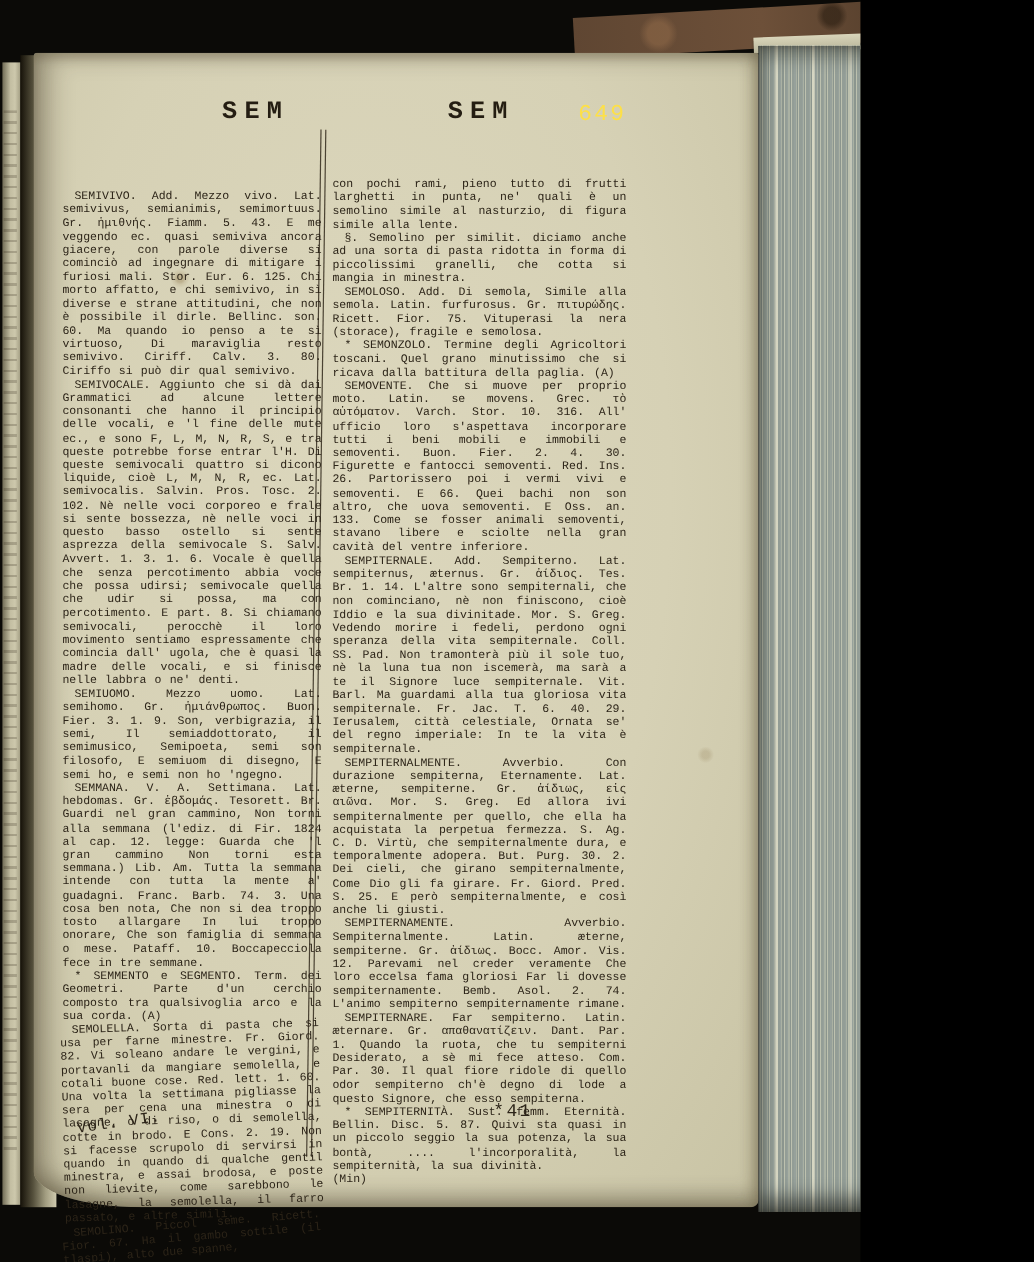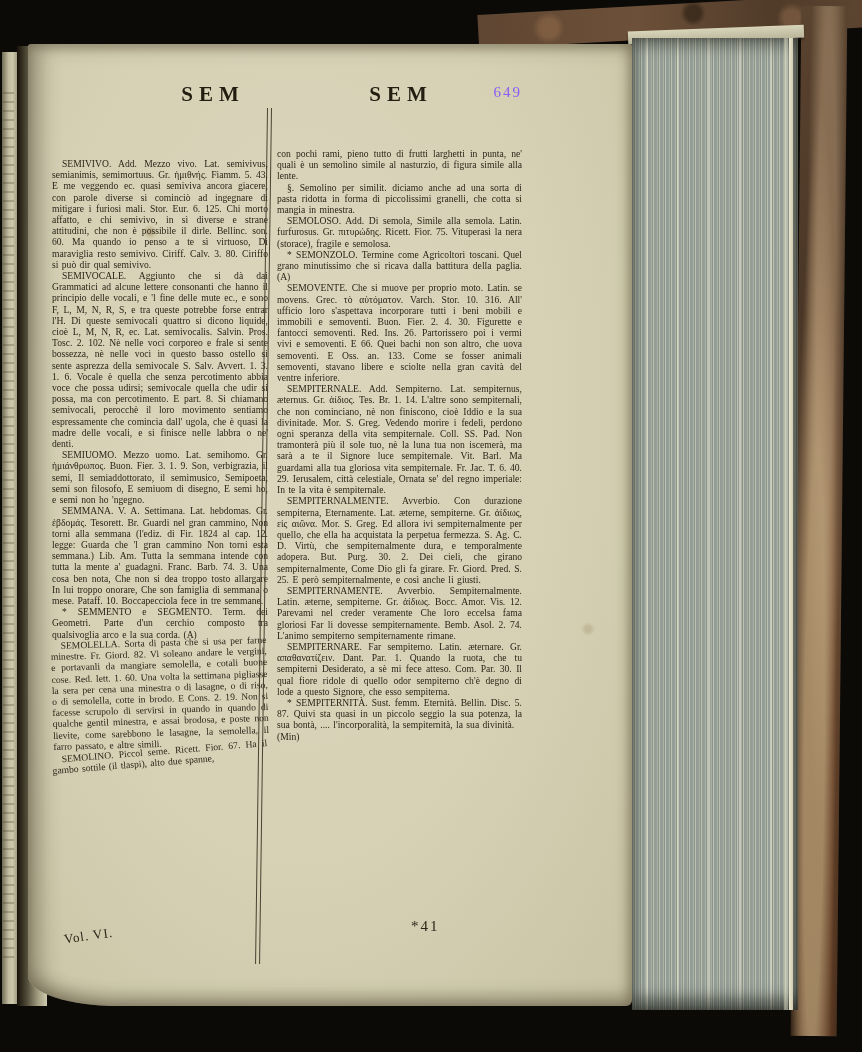--- a/index.html
+++ b/index.html
@@ -1,18 +1,18 @@
 <!DOCTYPE html>
 <html><head>
 <meta charset="utf-8">
 <style>
   html,body { margin:0; padding:0; background:#000; }
   .stage {
-    position:relative; width:862px; height:1052px; overflow:hidden;
-    background:#0b0a07; font-family:Liberation Serif, serif;
+    position:relative; width:717px; height:1052px; overflow:hidden;
+    background:#0b0a07; font-family:Liberation Mono, monospace;
   }
   
   .facing-page {
     position:absolute; left:2px; top:52px; width:15px; height:952px;
     background:linear-gradient(90deg,#716c56 0%,#c3bea2 45%,#cdc8ac 70%,#a39e83 100%);
   }
   .facing-page .ghost-text {
     position:absolute; left:1px; top:40px; width:11px; height:870px; opacity:.45;
     background:repeating-linear-gradient(180deg, rgba(55,45,30,.55) 0 2px, transparent 2px 9px);
   }
@@ -74,21 +74,21 @@
   }
   
   .running-head {
     position:absolute; top:82px; color:#241d12; font-size:21px; font-weight:bold;
     letter-spacing:6px; text-align:center; width:130px;
   }
   .rh-left { left:148px; }
   .rh-right { left:336px; }
   .folio {
     position:absolute; top:84px; left:462px; width:60px; text-align:right;
-    color:#8b5cf6; font-size:15px; letter-spacing:2px;
+    color:#fde047; font-size:19px; letter-spacing:2px;
   }
   .column {
     position:absolute; top:110px; color:#2c2418;
     font-size:9.6px; line-height:11.2px; text-align:justify;
   }
   .col-left  { left:52px;  width:216px;margin-top:48px; }
   .col-right { left:277px; width:245px;margin-top:38px; }
   .entry { margin:0; text-indent:10px; word-spacing:1px; }
   .entry.noindent { text-indent:0; }
   .entry.curl-soft   { transform:rotate(-1.6deg); transform-origin:left center; }
@@ -138,21 +138,21 @@
       <p class="entry">SEMIUOMO. Mezzo uomo. Lat. semihomo. Gr. ἡμιάνθρωπος. Buon. Fier. 3. 1. 9. Son, verbigrazia, il semi, Il semiaddottorato, il semimusico, Semipoeta, semi son filosofo, E semiuom di disegno, E semi ho, e semi non ho 'ngegno.</p>
       <p class="entry">SEMMANA. V. A. Settimana. Lat. hebdomas. Gr. ἑβδομάς. Tesorett. Br. Guardi nel gran cammino, Non torni alla semmana (l'ediz. di Fir. 1824 al cap. 12. legge: Guarda che 'l gran cammino Non torni esta semmana.) Lib. Am. Tutta la semmana intende con tutta la mente a' guadagni. Franc. Barb. 74. 3. Una cosa ben nota, Che non si dea troppo tosto allargare In lui troppo onorare, Che son famiglia di semmana o mese. Pataff. 10. Boccapecciola fece in tre semmane.</p>
       <p class="entry">* SEMMENTO e SEGMENTO. Term. dei Geometri. Parte d'un cerchio composto tra qualsivoglia arco e la sua corda. (A)</p>
       <p class="entry curl-soft">SEMOLELLA. Sorta di pasta che si usa per farne minestre. Fr. Giord. 82. Vi soleano andare le vergini, e portavanli da mangiare semolella, e cotali buone cose. Red. lett. 1. 60. Una volta la settimana pigliasse la sera per cena una minestra o di lasagne, o di riso, o di semolella, cotte in brodo. E Cons. 2. 19. Non si facesse scrupolo di servirsi in quando in quando di qualche gentil minestra, e assai brodosa, e poste non lievite, come sarebbono le lasagne, la semolella, il farro passato, e altre simili.</p>
       <p class="entry curl-strong">SEMOLINO. Piccol seme. Ricett. Fior. 67. Ha il gambo sottile (il tlaspi), alto due spanne,</p>
     </div>
   <div class="column col-right">
       <p class="entry noindent">con pochi rami, pieno tutto di frutti larghetti in punta, ne' quali è un semolino simile al nasturzio, di figura simile alla lente.</p>
       <p class="entry">§. Semolino per similit. diciamo anche ad una sorta di pasta ridotta in forma di piccolissimi granelli, che cotta si mangia in minestra.</p>
       <p class="entry">SEMOLOSO. Add. Di semola, Simile alla semola. Latin. furfurosus. Gr. πιτυρώδης. Ricett. Fior. 75. Vituperasi la nera (storace), fragile e semolosa.</p>
-      <p class="entry">* SEMONZOLO. Termine come Agricoltori toscani. Quel grano minutissimo che si ricava dalla battitura della paglia. (A)</p>
+      <p class="entry">* SEMONZOLO. Termine degli Agricoltori toscani. Quel grano minutissimo che si ricava dalla battitura della paglia. (A)</p>
       <p class="entry">SEMOVENTE. Che si muove per proprio moto. Latin. se movens. Grec. τὸ αὐτόματον. Varch. Stor. 10. 316. All' ufficio loro s'aspettava incorporare tutti i beni mobili e immobili e semoventi. Buon. Fier. 2. 4. 30. Figurette e fantocci semoventi. Red. Ins. 26. Partorissero poi i vermi vivi e semoventi. E 66. Quei bachi non son altro, che uova semoventi. E Oss. an. 133. Come se fosser animali semoventi, stavano libere e sciolte nella gran cavità del ventre inferiore.</p>
       <p class="entry">SEMPITERNALE. Add. Sempiterno. Lat. sempiternus, æternus. Gr. ἀίδιος. Tes. Br. 1. 14. L'altre sono sempiternali, che non cominciano, nè non finiscono, cioè Iddio e la sua divinitade. Mor. S. Greg. Vedendo morire i fedeli, perdono ogni speranza della vita sempiternale. Coll. SS. Pad. Non tramonterà più il sole tuo, nè la luna tua non iscemerà, ma sarà a te il Signore luce sempiternale. Vit. Barl. Ma guardami alla tua gloriosa vita sempiternale. Fr. Jac. T. 6. 40. 29. Ierusalem, città celestiale, Ornata se' del regno imperiale: In te la vita è sempiternale.</p>
       <p class="entry">SEMPITERNALMENTE. Avverbio. Con durazione sempiterna, Eternamente. Lat. æterne, sempiterne. Gr. ἀίδιως, εἰς αιῶνα. Mor. S. Greg. Ed allora ivi sempiternalmente per quello, che ella ha acquistata la perpetua fermezza. S. Ag. C. D. Virtù, che sempiternalmente dura, e temporalmente adopera. But. Purg. 30. 2. Dei cieli, che girano sempiternalmente, Come Dio gli fa girare. Fr. Giord. Pred. S. 25. E però sempiternalmente, e così anche li giusti.</p>
       <p class="entry">SEMPITERNAMENTE. Avverbio. Sempiternalmente. Latin. æterne, sempiterne. Gr. ἀίδιως. Bocc. Amor. Vis. 12. Parevami nel creder veramente Che loro eccelsa fama gloriosi Far li dovesse sempiternamente. Bemb. Asol. 2. 74. L'animo sempiterno sempiternamente rimane.</p>
       <p class="entry">SEMPITERNARE. Far sempiterno. Latin. æternare. Gr. απαθανατίζειν. Dant. Par. 1. Quando la ruota, che tu sempiterni Desiderato, a sè mi fece atteso. Com. Par. 30. Il qual fiore ridole di quello odor sempiterno ch'è degno di lode a questo Signore, che esso sempiterna.</p>
       <p class="entry">* SEMPITERNITÀ. Sust. femm. Eternità. Bellin. Disc. 5. 87. Quivi sta quasi in un piccolo seggio la sua potenza, la sua bontà, .... l'incorporalità, la sempiternità, la sua divinità.</p>
       <p class="entry noindent">(Min)</p>
     </div>
 
   <div class="volume-footer">Vol. VI.</div>

